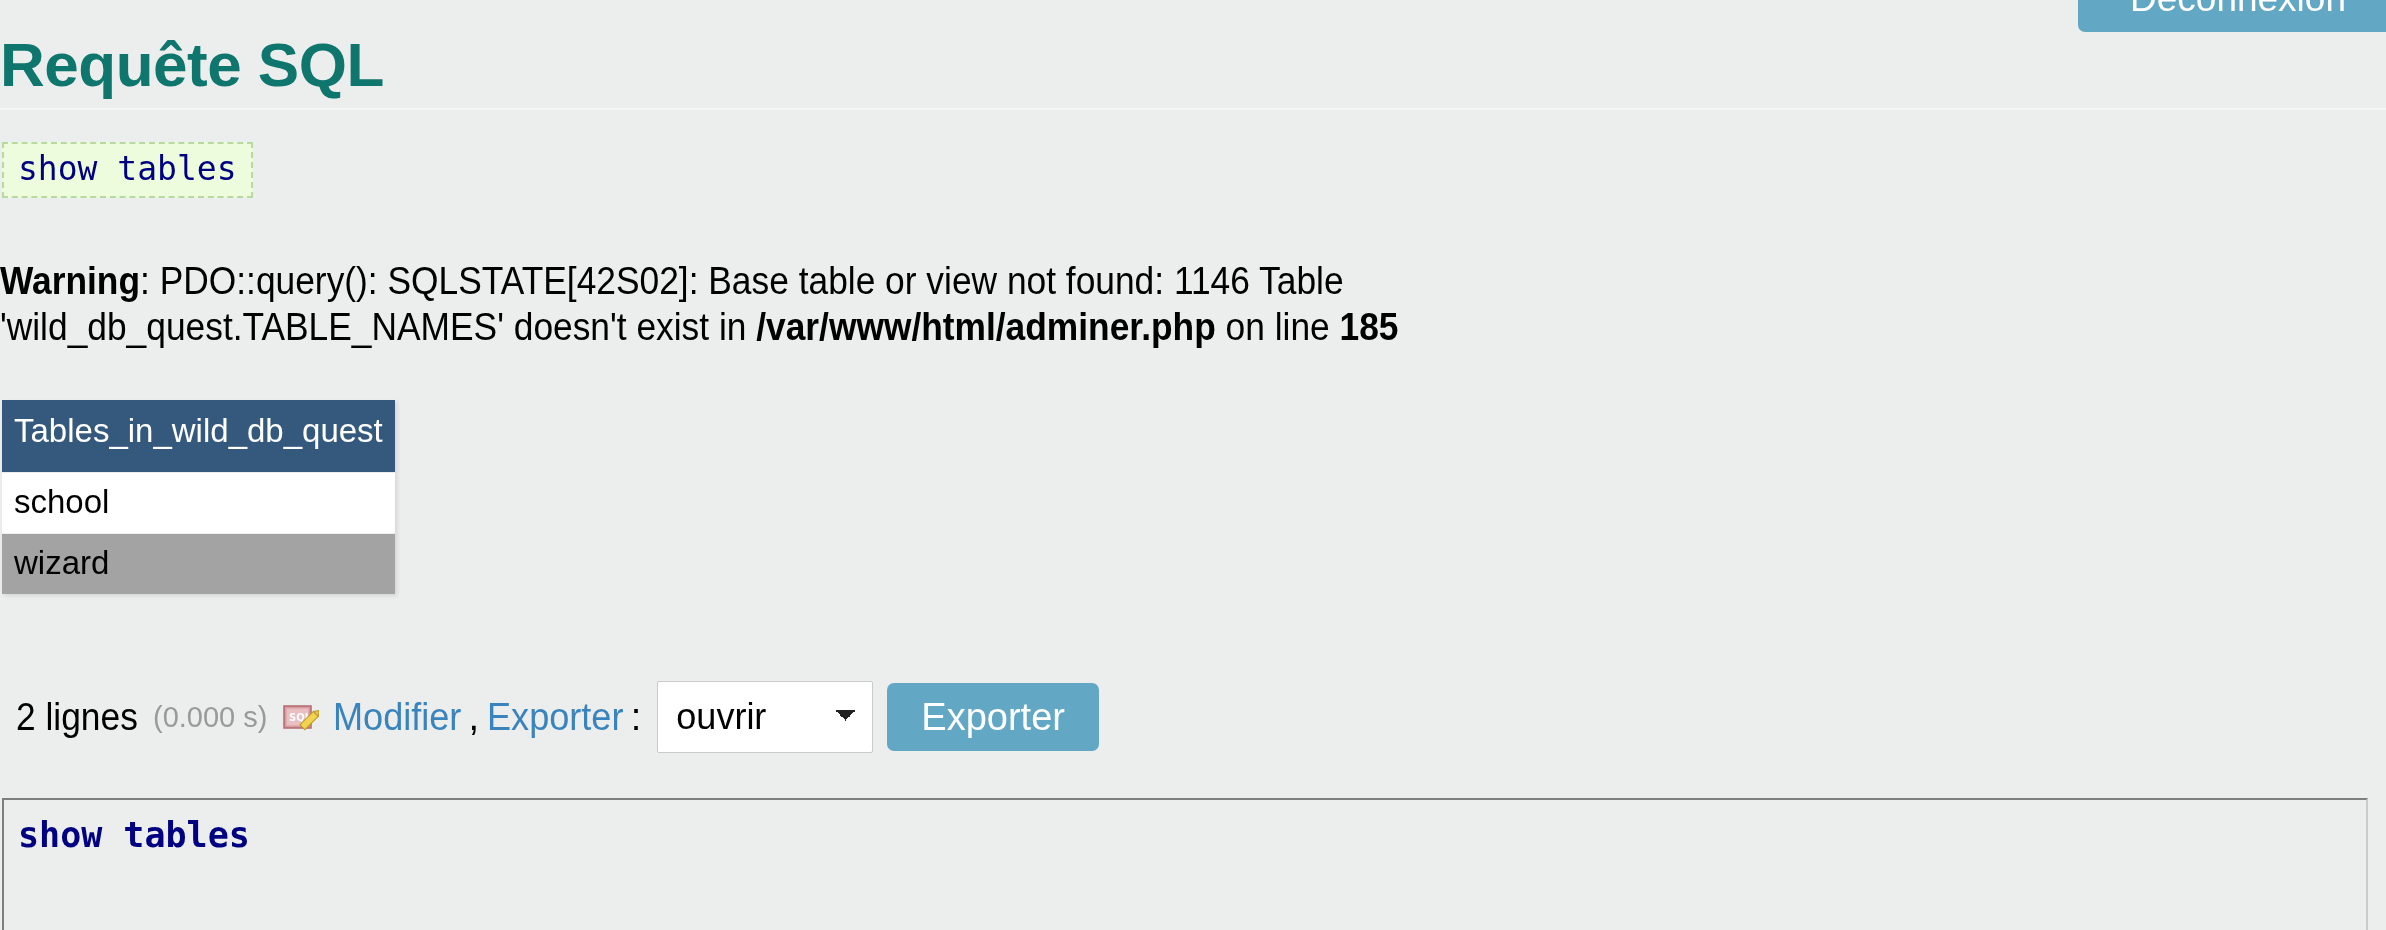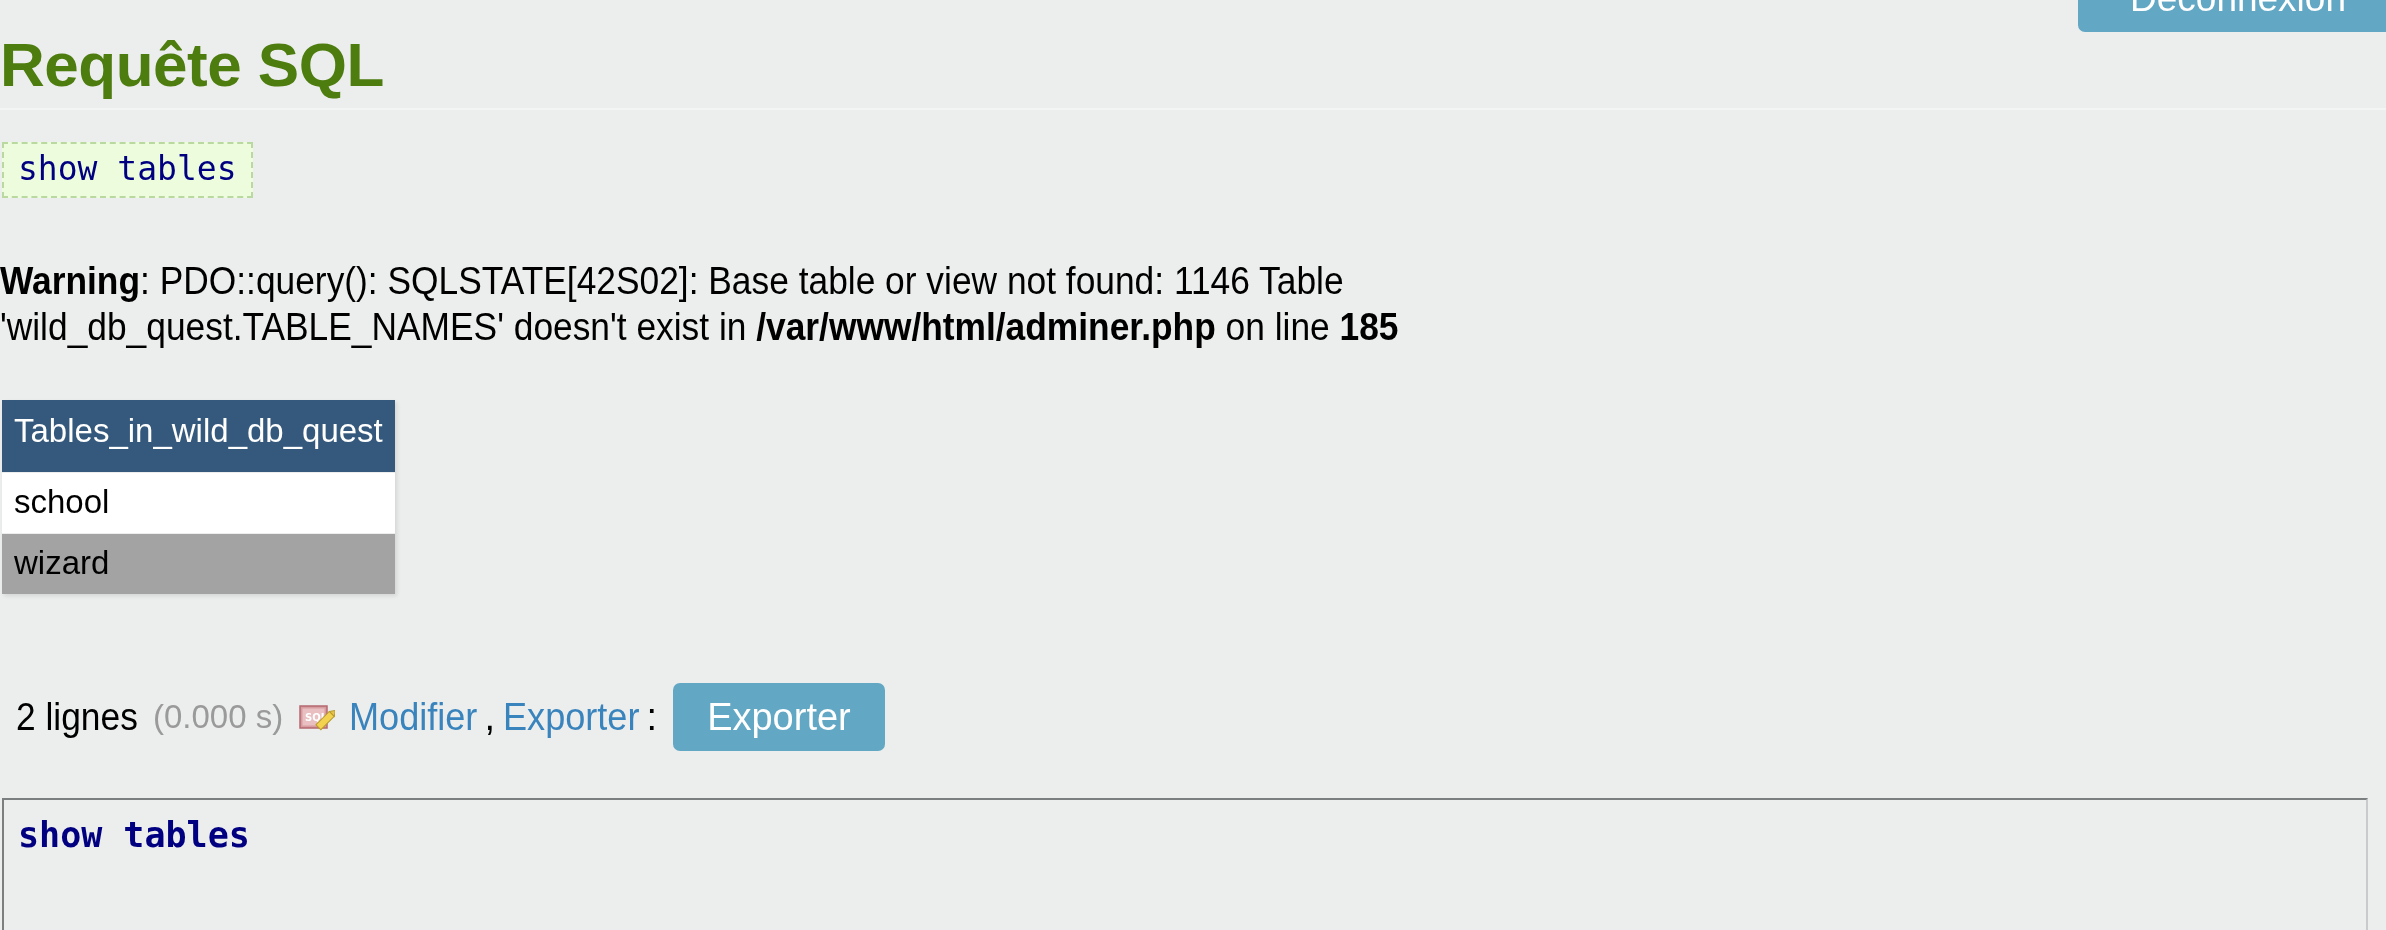--- a/index.html
+++ b/index.html
@@ -16,21 +16,21 @@
     position: relative;
   }
 
   
   #page-title {
     position: absolute;
     left: 0px;
     top: -14px;
     font-size: 62px;
     font-weight: bold;
-    color: #4d7c0f;
+    color: #0f766e;
     letter-spacing: -0.5px;
     line-height: 1.2;
     white-space: nowrap;
   }
 
   
   #logout-button {
     position: absolute;
     left: 2078px;
     top: -34px;
@@ -132,21 +132,21 @@
     white-space: nowrap;
   }
   #rows-count {
     font-size: 38px;
     color: #000;
     transform: scaleX(0.93);
     transform-origin: left center;
     margin-right: 6px;
   }
   #query-time {
-    font-size: 33px;
+    font-size: 29px;
     color: #9a9a9a;
     margin-right: 16px;
   }
   #sql-edit-icon {
     width: 36px;
     height: 30px;
     margin-right: 14px;
     flex: 0 0 auto;
     display: inline-block;
     position: relative;
@@ -279,18 +279,21 @@
         <polygon points="36,15 41,18.5 36,22" fill="#e8c34a" stroke="#b79a2a" stroke-width="1"></polygon>
       </g>
     </svg>
   </span>
 
   <a class="footer-link" href="#">Modifier</a>
   <span class="footer-sep">, </span>
   <a class="footer-link" href="#">Exporter</a>
   <span id="export-colon">:</span>
 
+  <select id="select-open" class="adm-select">
+    <option>ouvrir</option>
+  </select>
 
 
   <button id="export-button">Exporter</button>
 </div>
 
 <textarea id="sql-textarea" spellcheck="false" placeholder="" style="">show tables</textarea>
 
 </body></html>

